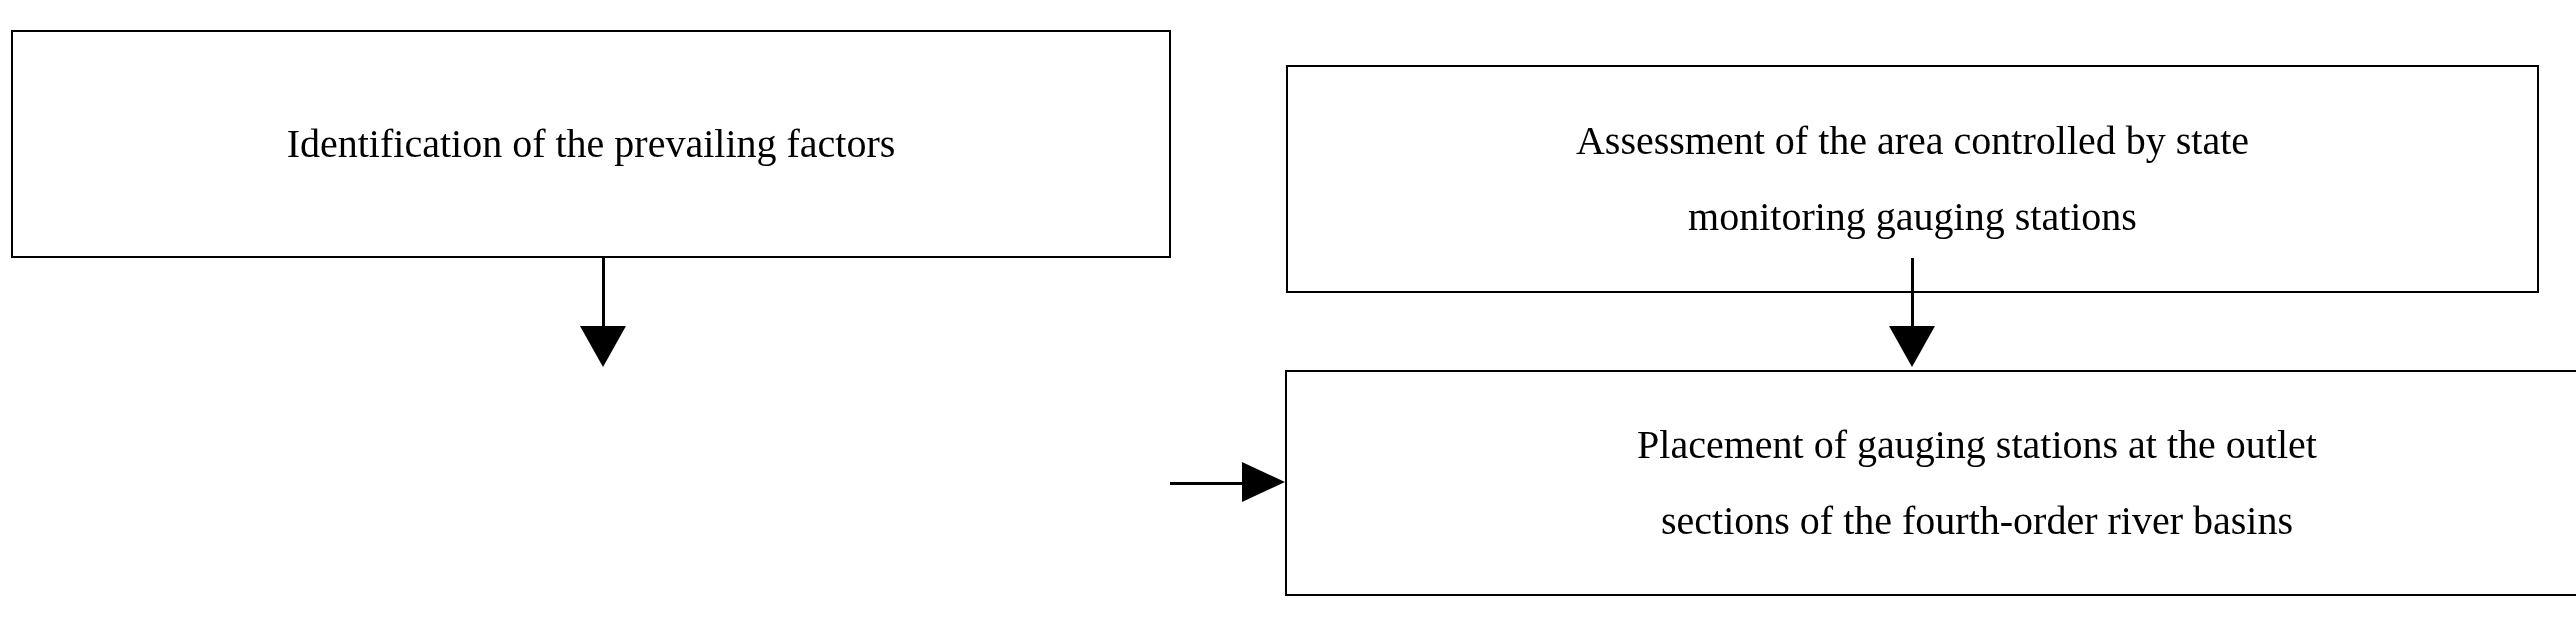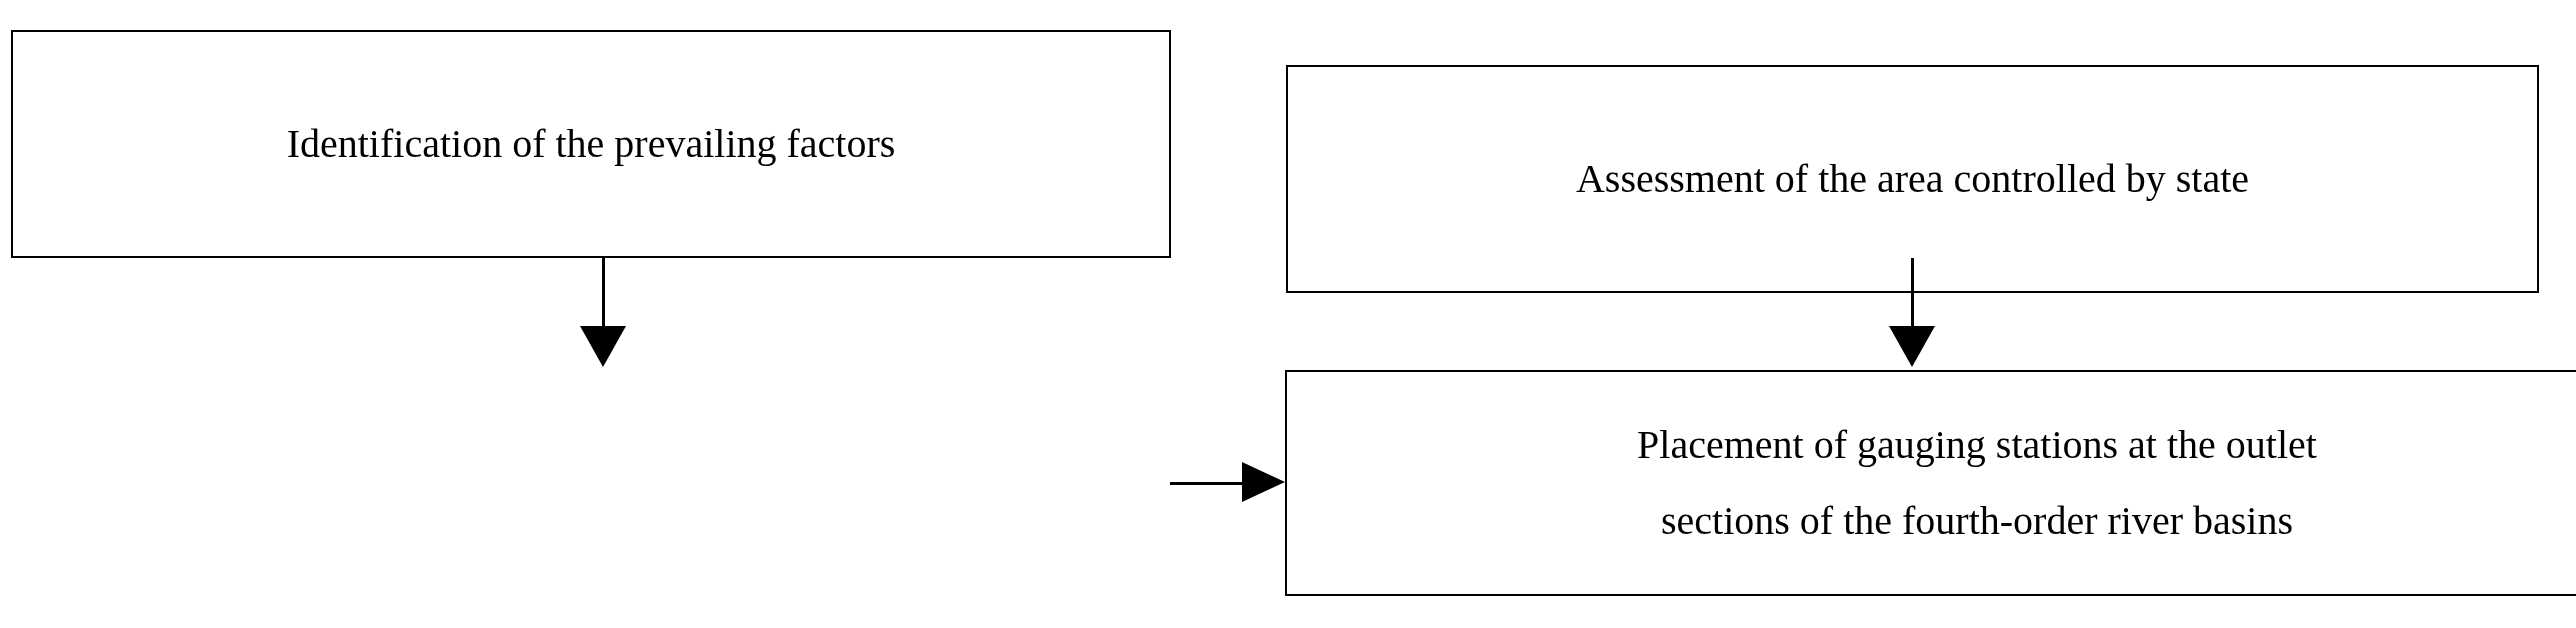--- a/index.html
+++ b/index.html
@@ -77,20 +77,21 @@
 
   <div class="flow-box" id="box-identification">
     <div class="box-text">
       <div>Identification of the prevailing factors</div>
     </div>
   </div>
 
   <div class="flow-box" id="box-assessment">
     <div class="box-text">
       <div>Assessment of the area controlled by state</div>
+      <div>monitoring gauging stations</div>
     </div>
   </div>
 
 
   <div class="flow-box" id="box-placement">
     <div class="box-text">
       <div>Placement of gauging stations at the outlet</div>
       <div>sections of the fourth-order river basins</div>
     </div>
   </div>

